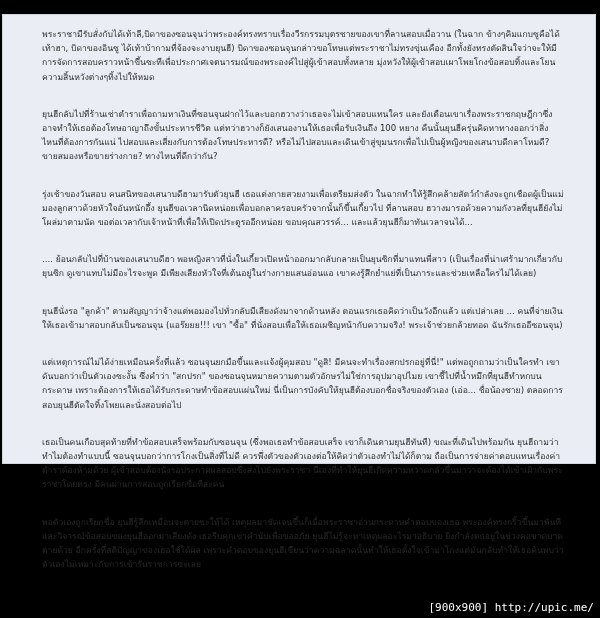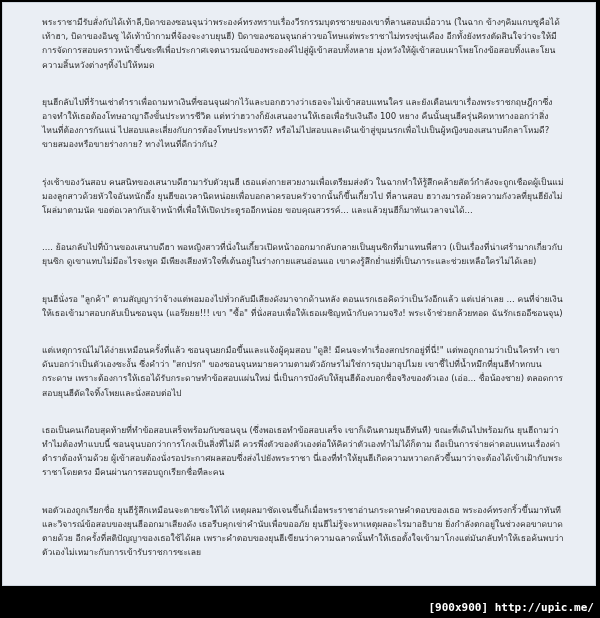--- a/index.html
+++ b/index.html
@@ -1,31 +1,31 @@
 <!DOCTYPE html>
 <html><head>
   <meta charset="utf-8">
   <style>
     html, body { margin: 0; padding: 0; }
     body {
       width: 600px; height: 618px; background: #000000; position: relative; overflow: hidden;
       font-family: "DejaVu Sans", sans-serif;
     }
     .page {
-      position: absolute; left: 2px; top: 2px; width: 594px; height: 584px;
+      position: absolute; left: 2px; top: 14px; width: 594px; height: 450px;
       background: #eaeef4; border: 1px solid #cfd6df; box-sizing: border-box;
     }
     .content {
       position: absolute; left: 39px; top: 12px; width: 522px;
       color: #2a2a2a; font-size: 8.6px; line-height: 14.2px;
     }
     .para { margin: 0 0 23px 0; }
     .watermark {
       position: absolute; right: 6px; bottom: 2px; color: #ffffff;
-      font-family: "DejaVu Sans Mono", monospace; font-size: 11px; line-height: 16px; font-weight: bold;
+      font-family: "DejaVu Sans Mono", monospace; font-size: 11px; line-height: 16px;
     }
   </style>
 </head>
 <body>
 
 <div class="page">
   <div class="content">
     <p class="para">พระราชามีรับสั่งกับได้เท้าลี,บิดาของซอนจุนว่าพระองค์ทรงทราบเรื่องวีรกรรมบุตรชายของเขาที่ลานสอบเมื่อวาน (ในฉาก ข้างๆคิมแกบซูคือได้เท้าฮา, บิดาของอินซู ได้เท้าบ้ากามที่จ้องจะงาบยุนฮี) บิดาของซอนจุนกล่าวขอโทษแต่พระราชาไม่ทรงขุ่นเคือง อีกทั้งยังทรงตัดสินใจว่าจะให้มีการจัดการสอบคราวหน้าขึ้นซะทีเพื่อประกาศเจตนารมณ์ของพระองค์ไปสู่ผู้เข้าสอบทั้งหลาย มุ่งหวังให้ผู้เข้าสอบเผาโพยโกงข้อสอบทิ้งและโยนความสิ้นหวังต่างๆทิ้งไปให้หมด</p>
     <p class="para">ยุนฮีกลับไปที่ร้านเช่าตำราเพื่อถามหาเงินที่ซอนจุนฝากไว้และบอกฮวางว่าเธอจะไม่เข้าสอบแทนใคร และยังเตือนเขาเรื่องพระราชกฤษฎีกาซึ่งอาจทำให้เธอต้องโทษอาญาถึงขั้นประหารชีวิต แต่ทว่าฮวางก็ยังเสนองานให้เธอเพื่อรับเงินถึง 100 หยาง คืนนั้นยุนฮีครุ่นคิดหาทางออกว่าสิ่งไหนที่ต้องการกันแน่ ไปสอบและเสี่ยงกับการต้องโทษประหารดี? หรือไม่ไปสอบและเดินเข้าสู่ขุมนรกเพื่อไปเป็นผู้หญิงของเสนาบดีกลาโหมดี? ขายสมองหรือขายร่างกาย? ทางไหนที่ดีกว่ากัน?</p>
     <p class="para">รุ่งเช้าของวันสอบ คนสนิทของเสนาบดีฮามารับตัวยุนฮี เธอแต่งกายสวยงามเพื่อเตรียมส่งตัว ในฉากทำให้รู้สึกคล้ายสัตว์กำลังจะถูกเชือดผู้เป็นแม่มองลูกสาวด้วยหัวใจอันหนักอึ้ง ยุนฮีขอเวลานิดหน่อยเพื่อบอกลาครอบครัวจากนั้นก็ขึ้นเกี้ยวไป ที่ลานสอบ ฮวางมารอด้วยความกังวลที่ยุนฮียังไม่โผล่มาตามนัด ขอต่อเวลากับเจ้าหน้าที่เพื่อให้เปิดประตูรออีกหน่อย ขอบคุณสวรรค์... และแล้วยุนฮีก็มาทันเวลาจนได้...</p>

